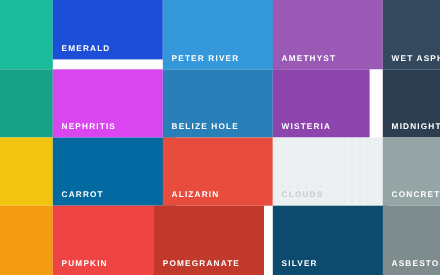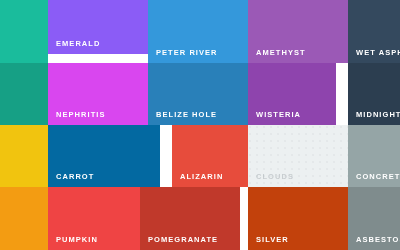--- a/index.html
+++ b/index.html
@@ -51,21 +51,21 @@
       radial-gradient(circle at 2px 2px, rgba(150,160,165,0.20) 0.6px, transparent 0.8px);
     background-size: 7px 7px;
     pointer-events: none;
   }
 </style>
 </head>
 <body>
 
 <div id="palette-grid">
     <div class="swatch" style="left: 0px; top: 0px; width: 48px; height: 63px; background-color: rgb(26, 188, 156);"></div>
-    <div class="swatch" style="left: 48px; top: 0px; width: 100px; height: 54px; background-color: #8b5cf6;">
+    <div class="swatch" style="left: 48px; top: 0px; width: 100px; height: 54px; background-color: #1d4ed8;">
       <span class="swatch-label">EMERALD</span>
     </div>
     <div class="swatch" style="left: 148px; top: 0px; width: 112px; height: 63px; background-color: rgb(52, 152, 219);">
       <span class="swatch-label">PETER RIVER</span>
     </div>
     <div class="swatch" style="left: 248px; top: 0px; width: 100px; height: 63px; background-color: rgb(155, 89, 182); text-align: center;">
       <span class="swatch-label">AMETHYST</span>
     </div>
     <div class="swatch" style="left: 348px; top: 0px; width: 52px; height: 63px; background-color: rgb(52, 73, 94);">
       <span class="swatch-label">WET ASPHALT</span>
@@ -80,35 +80,35 @@
     <div class="swatch" style="left: 248px; top: 63px; width: 88px; height: 62px; background-color: rgb(142, 68, 173);">
       <span class="swatch-label">WISTERIA</span>
     </div>
     <div class="swatch" style="left: 348px; top: 63px; width: 52px; height: 62px; background-color: rgb(44, 62, 80);">
       <span class="swatch-label">MIDNIGHT BLUE</span>
     </div>
     <div class="swatch" style="left: 0px; top: 125px; width: 48px; height: 62px; background-color: rgb(241, 196, 15);"></div>
     <div class="swatch" style="left: 48px; top: 125px; width: 112px; height: 62px; background-color: #0369a1;">
       <span class="swatch-label">CARROT</span>
     </div>
-    <div class="swatch" style="left: 148px; top: 125px; width: 100px; height: 62px; background-color: rgb(231, 76, 60); margin-left: 24px;">
+    <div class="swatch" style="left: 148px; top: 125px; width: 100px; height: 62px; background-color: rgb(231, 76, 60);">
       <span class="swatch-label">ALIZARIN</span>
     </div>
     <div class="swatch textured" style="left: 248px; top: 125px; width: 100px; height: 62px; background-color: rgb(236, 240, 241);">
       <span class="swatch-label light-bg">CLOUDS</span>
     </div>
     <div class="swatch" style="left: 348px; top: 125px; width: 52px; height: 62px; background-color: rgb(149, 165, 166);">
       <span class="swatch-label">CONCRETE</span>
     </div>
     <div class="swatch" style="left: 0px; top: 187px; width: 48px; height: 63px; background-color: rgb(243, 156, 18);"></div>
     <div class="swatch" style="left: 48px; top: 187px; width: 100px; height: 63px; background-color: #ef4444;">
       <span class="swatch-label">PUMPKIN</span>
     </div>
     <div class="swatch" style="left: 140px; top: 187px; width: 100px; height: 63px; background-color: rgb(192, 57, 43);">
       <span class="swatch-label">POMEGRANATE</span>
     </div>
-    <div class="swatch" style="left: 248px; top: 187px; width: 104px; height: 63px; background-color: #c2410c;">
+    <div class="swatch" style="left: 248px; top: 187px; width: 104px; height: 63px; background-color: #0c4a6e;">
       <span class="swatch-label">SILVER</span>
     </div>
     <div class="swatch" style="left: 348px; top: 187px; width: 52px; height: 63px; background-color: rgb(127, 140, 141);">
       <span class="swatch-label">ASBESTOS</span>
     </div>
   </div>
 
 </body></html>

